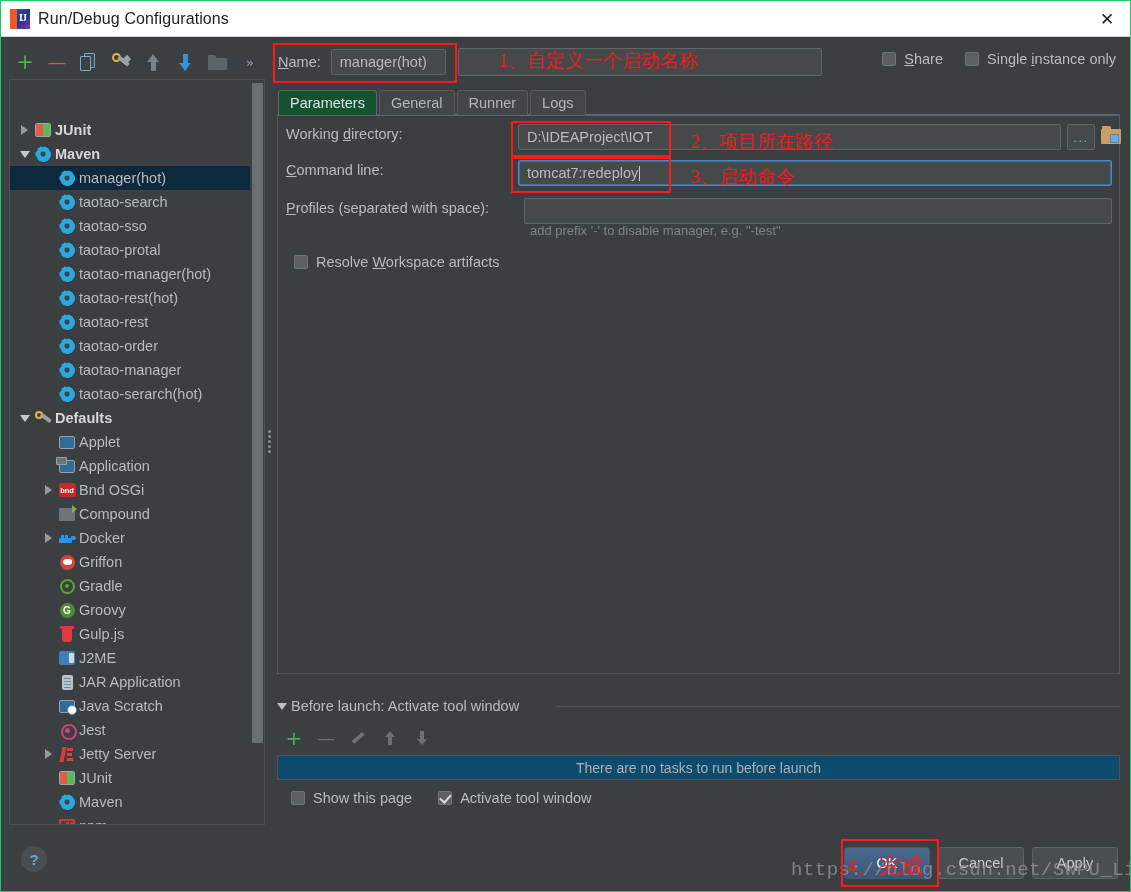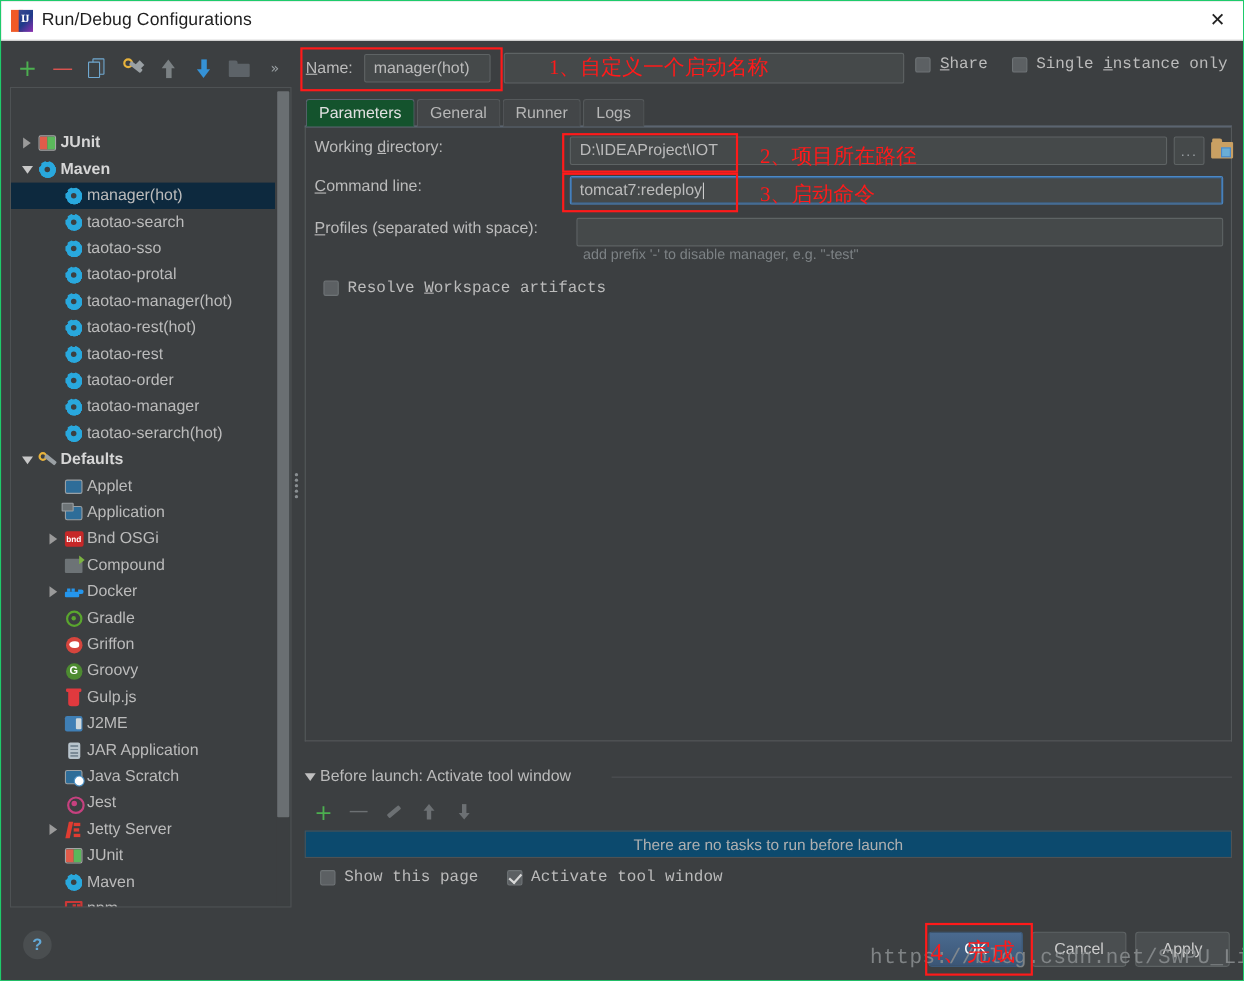--- a/index.html
+++ b/index.html
@@ -227,21 +227,21 @@
   .name-wide {
     position:absolute; left: 457px; top: 47px; width: 364px; height: 28px;
     background:#45494a; border:1px solid #5e6364; border-radius:2px;
   }
 
   .share-row {
     position: absolute; right: 14px; top: 50px; display: flex; align-items: center; gap: 22px;
   }
   .cbx {
     display: flex; align-items: center; gap: 8px;
-    color: #bbbbbb; font-size: 14.5px; white-space: nowrap; font-family: Liberation Mono, monospace;
+    color: #bbbbbb; font-size: 14.5px; white-space: nowrap;
   }
   .box {
     width: 14px; height: 14px; background: #5c6063; border: 1px solid #6e7376;
     border-radius: 2px; flex: none; position: relative;
   }
   .box.checked::after {
     content: ""; position: absolute; left: 3px; top: 0px; width: 5px; height: 9px;
     border: solid #d8d8d8; border-width: 0 2px 2px 0; transform: rotate(42deg);
   }
 
@@ -600,31 +600,31 @@
               <i class="hull"></i>
               <i class="fin"></i>
             </span>
           </span>
           <span class="tlabel">Docker</span>
         </div>
         <div class="trow">
           <span class="tindent" style="width:24px"></span>
           <span class="twist"></span>
           <span class="ticon">
+            <span class="griffon-ic"></span>
+          </span>
+          <span class="tlabel">Griffon</span>
+        </div>
+        <div class="trow">
+          <span class="tindent" style="width:24px"></span>
+          <span class="twist"></span>
+          <span class="ticon">
             <span class="gradle-ic"></span>
           </span>
           <span class="tlabel">Gradle</span>
-        </div>
-        <div class="trow">
-          <span class="tindent" style="width:24px"></span>
-          <span class="twist"></span>
-          <span class="ticon">
-            <span class="griffon-ic"></span>
-          </span>
-          <span class="tlabel">Griffon</span>
         </div>
         <div class="trow">
           <span class="tindent" style="width:24px"></span>
           <span class="twist"></span>
           <span class="ticon">
             <span class="groovy-ic">G</span>
           </span>
           <span class="tlabel">Groovy</span>
         </div>
         <div class="trow">

